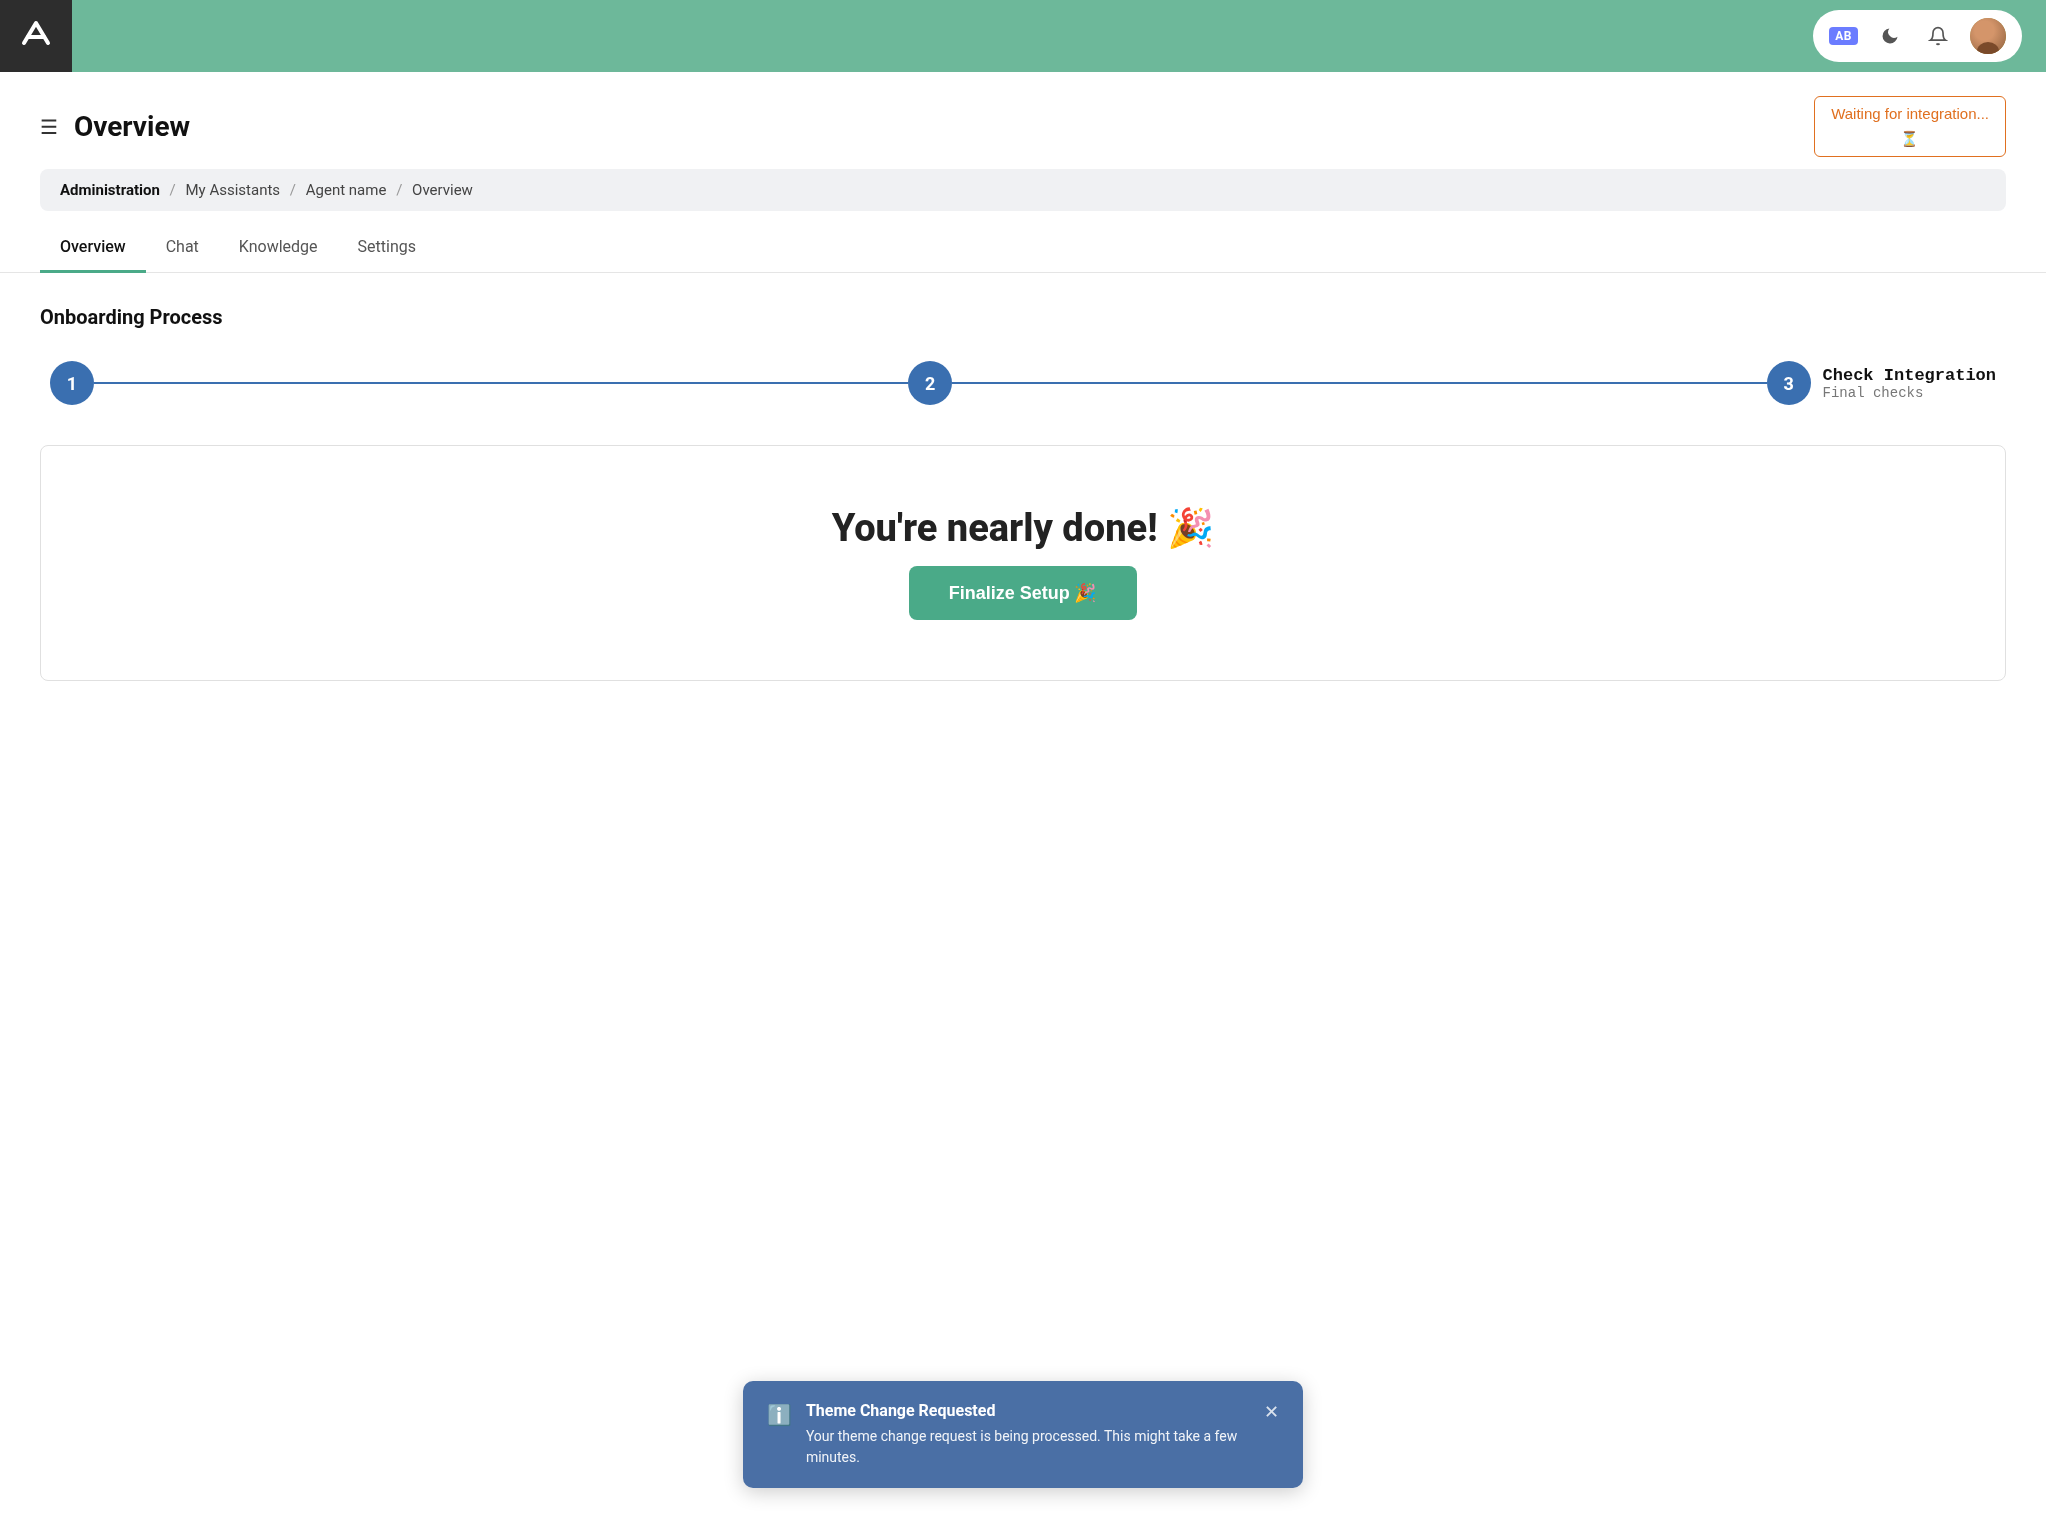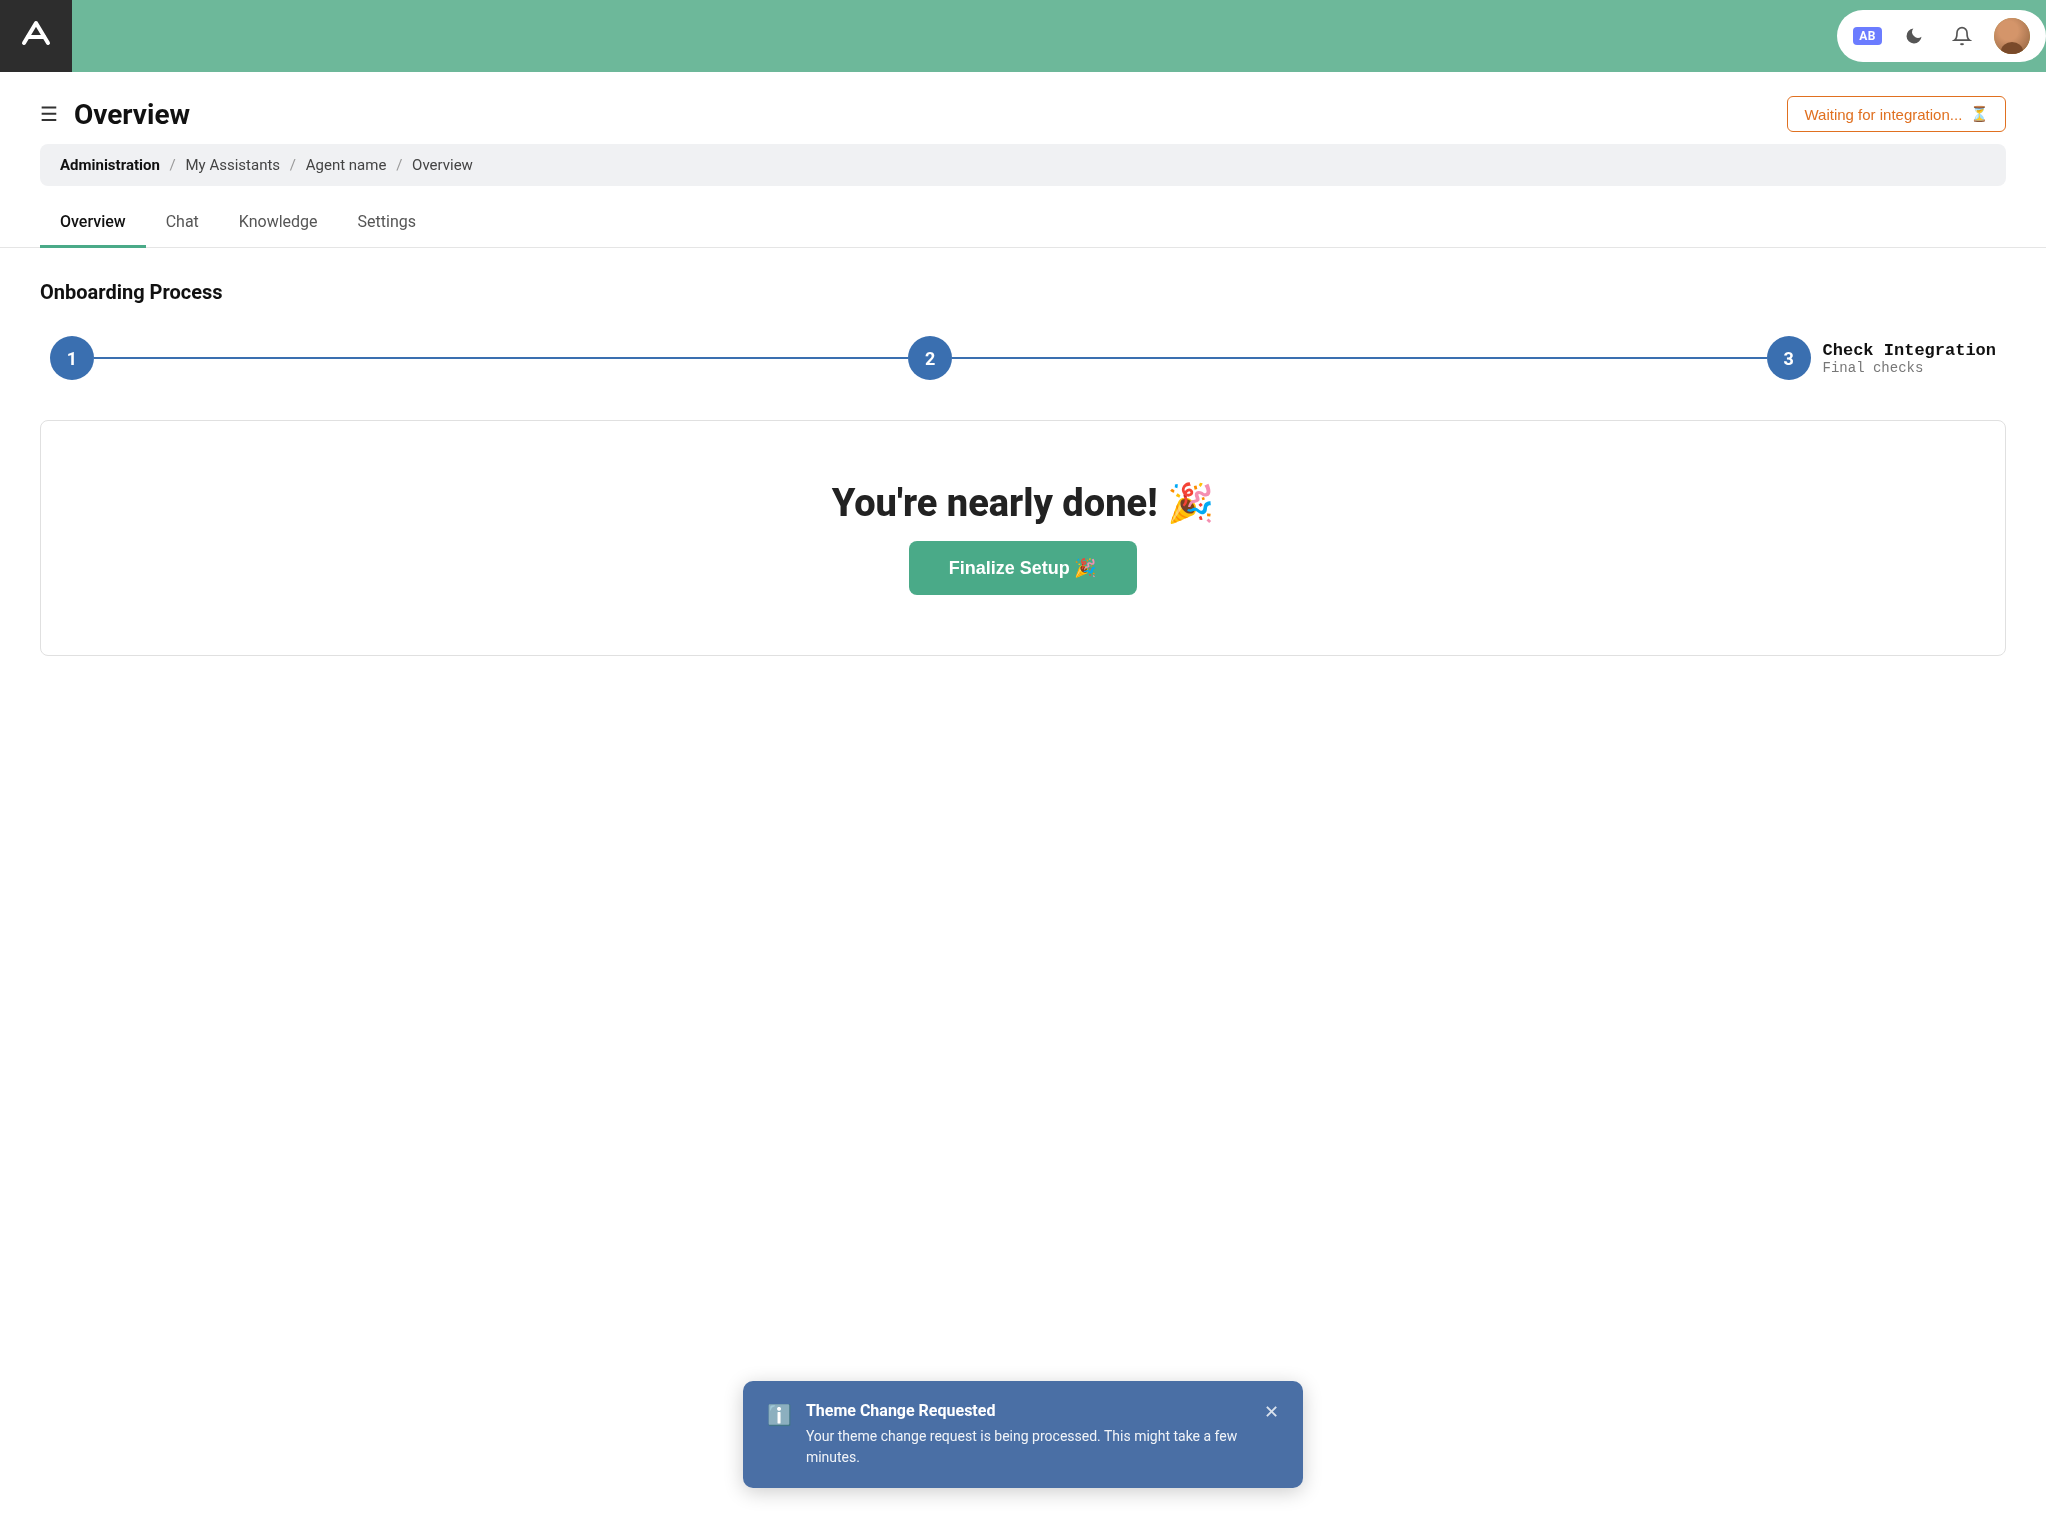--- a/index.html
+++ b/index.html
@@ -25,20 +25,21 @@
     .logo-icon {
       color: white;
       font-size: 28px;
       font-weight: 900;
     }
     .topbar-right {
       margin-left: auto;
       display: flex;
       align-items: center;
       gap: 0;
+      padding-right: 24px;
     }
     .topbar-controls {
       display: flex;
       align-items: center;
       background: white;
       border-radius: 40px;
       padding: 8px 16px;
       gap: 16px;
     }
     .topbar-icon-btn {
@@ -115,20 +116,21 @@
       border-radius: 6px;
       padding: 8px 16px;
       color: #e07020;
       font-size: 15px;
       font-weight: 500;
       display: flex;
       align-items: center;
       gap: 8px;
       cursor: pointer;
       background: white;
+      flex-direction: column;
     }
 
     
     .breadcrumb-bar {
       background: #f0f1f3;
       margin: 0 40px;
       border-radius: 8px;
       padding: 12px 20px;
       font-size: 15px;
       color: #444;

